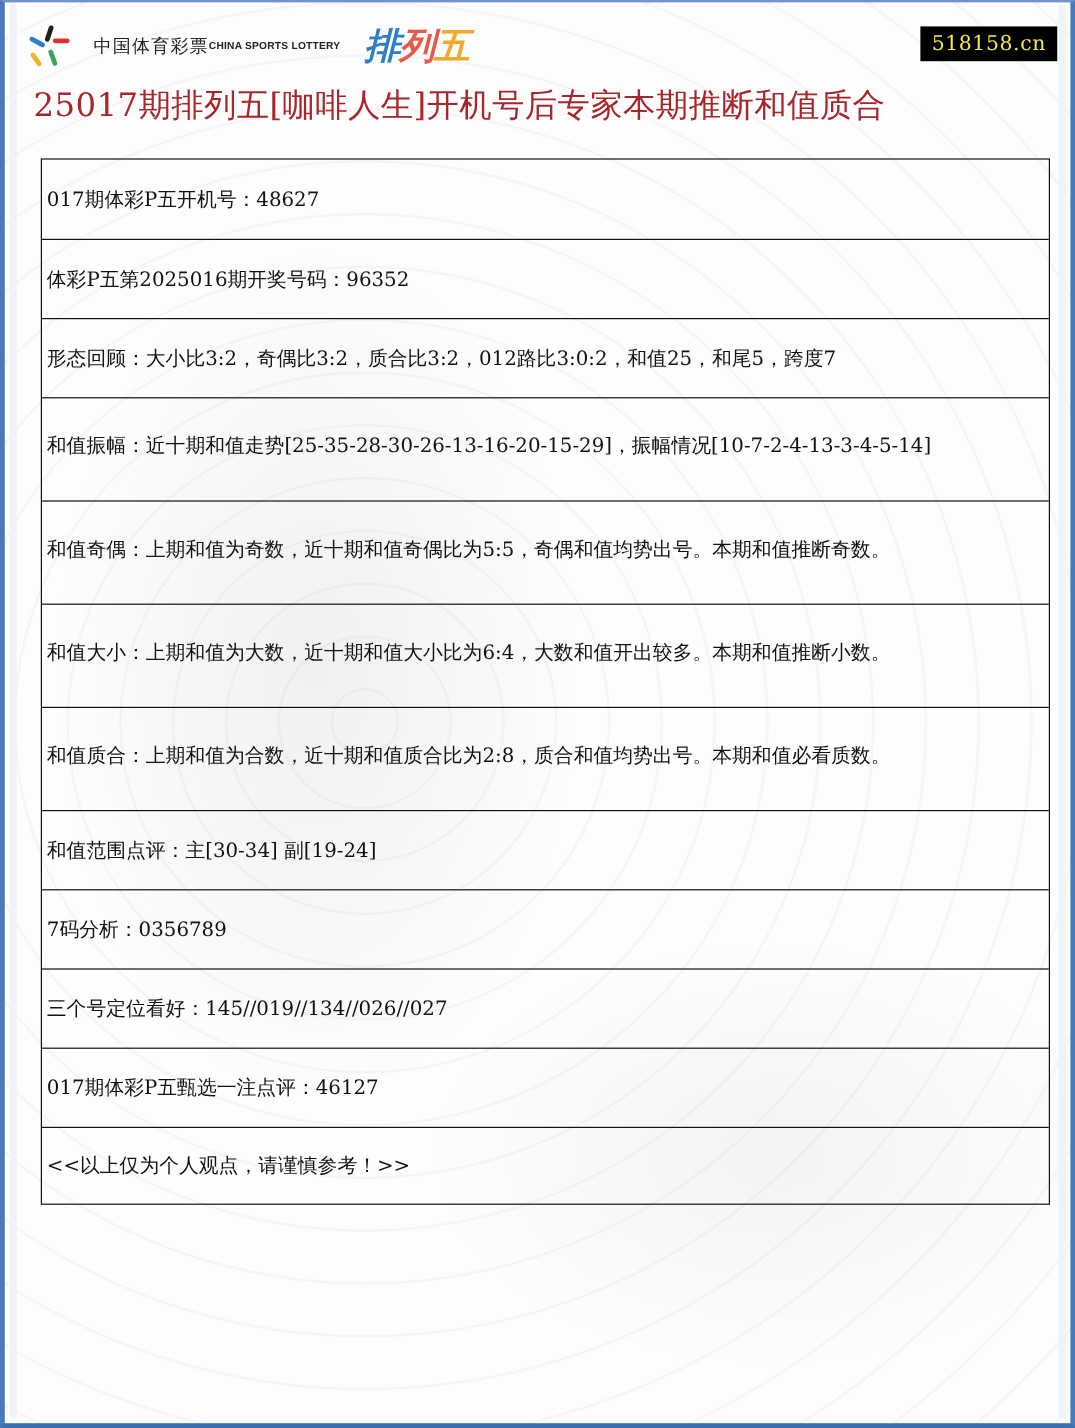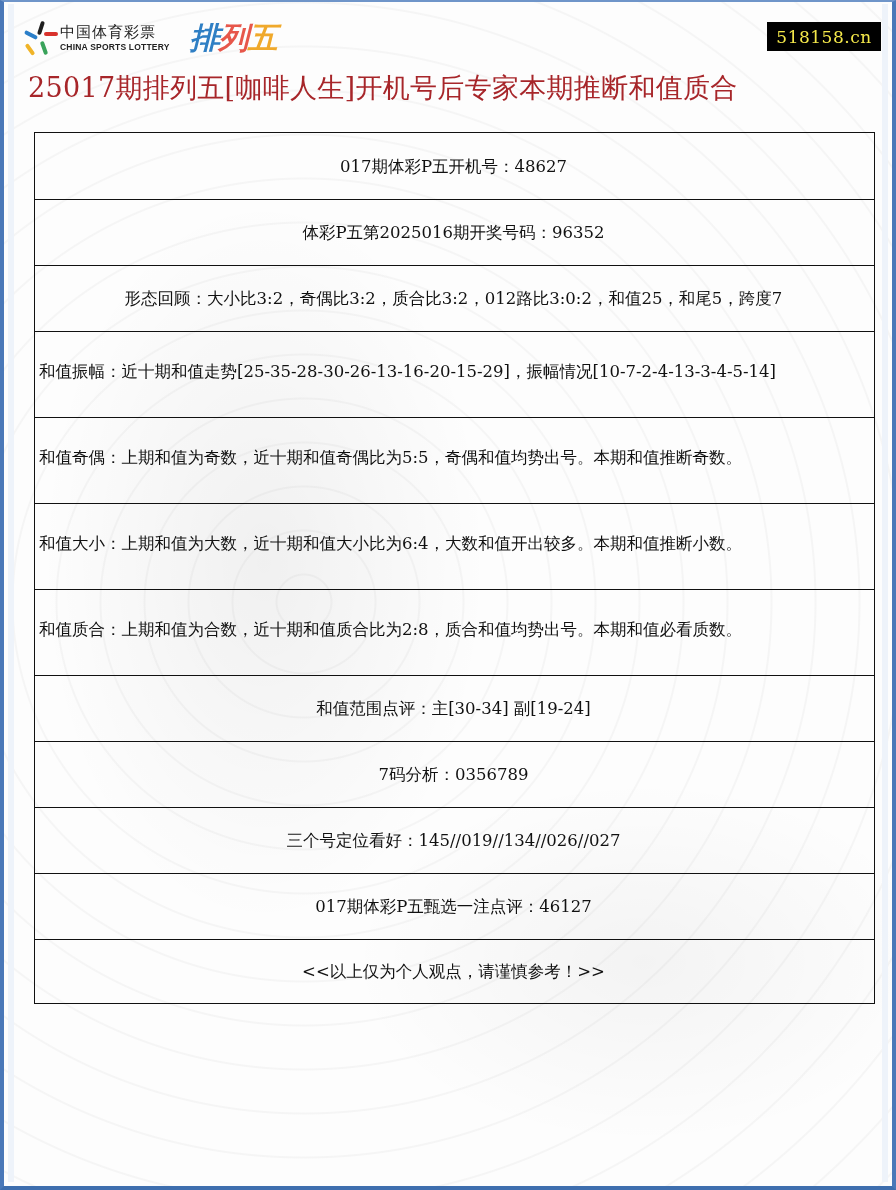--- a/index.html
+++ b/index.html
@@ -30,21 +30,21 @@
     }
     .header {
       position: absolute; left: 0; top: 0; width: 896px; height: 62px;
     }
     .logo {
       position: absolute; left: 18px; top: 16px; height: 40px;
       display: flex; align-items: center;
     }
     .logo-mark { width: 38px; height: 38px; position: relative; }
     .logo-mark span { position: absolute; display: block; border-radius: 2px; }
-    .logo-text { margin-left: 0; display: flex; flex-direction: column; line-height: 1; }
+    .logo-text { margin-left: 18px; display: flex; flex-direction: row; line-height: 1; }
     .logo-cn { font-family: "DejaVu Sans", sans-serif; font-size: 15px; color: #222; letter-spacing: 1px; }
     .logo-en { font-family: "Liberation Sans", sans-serif; font-size: 8.5px; font-weight: bold; color: #222; margin-top: 3px; letter-spacing: 0.2px; }
     .logo-game {
       margin-left: 20px; font-family: "DejaVu Sans", sans-serif; font-weight: bold; font-style: italic;
       font-size: 30px; letter-spacing: -1px;
     }
     .logo-game .c1 { color: #2f7fc4; }
     .logo-game .c2 { color: #e7574b; }
     .logo-game .c3 { color: #f0a92b; }
     .site-badge {
@@ -62,21 +62,21 @@
       position: absolute; left: 30px; top: 130px; width: 841px;
       border: 1px solid #111;
     }
     .row {
       border-top: 1px solid #111;
       display: flex; align-items: center;
       font-size: 16.5px; line-height: 23px;
       padding: 0 6px 0 4px;
     }
     .row:first-child { border-top: none; }
-    .row.center { justify-content: center; text-align: center; height: 66px; }
+    .row.center { text-align: center; height: 66px; }
     .row.left { justify-content: flex-start; text-align: left; height: 86px; padding-bottom: 6px; }
     .row.last { height: 64px; }
     .row span { display: block; }
   </style>
 </head>
 <body>
 
 <div class="frame">
   <div class="inner-edge"></div>
 

